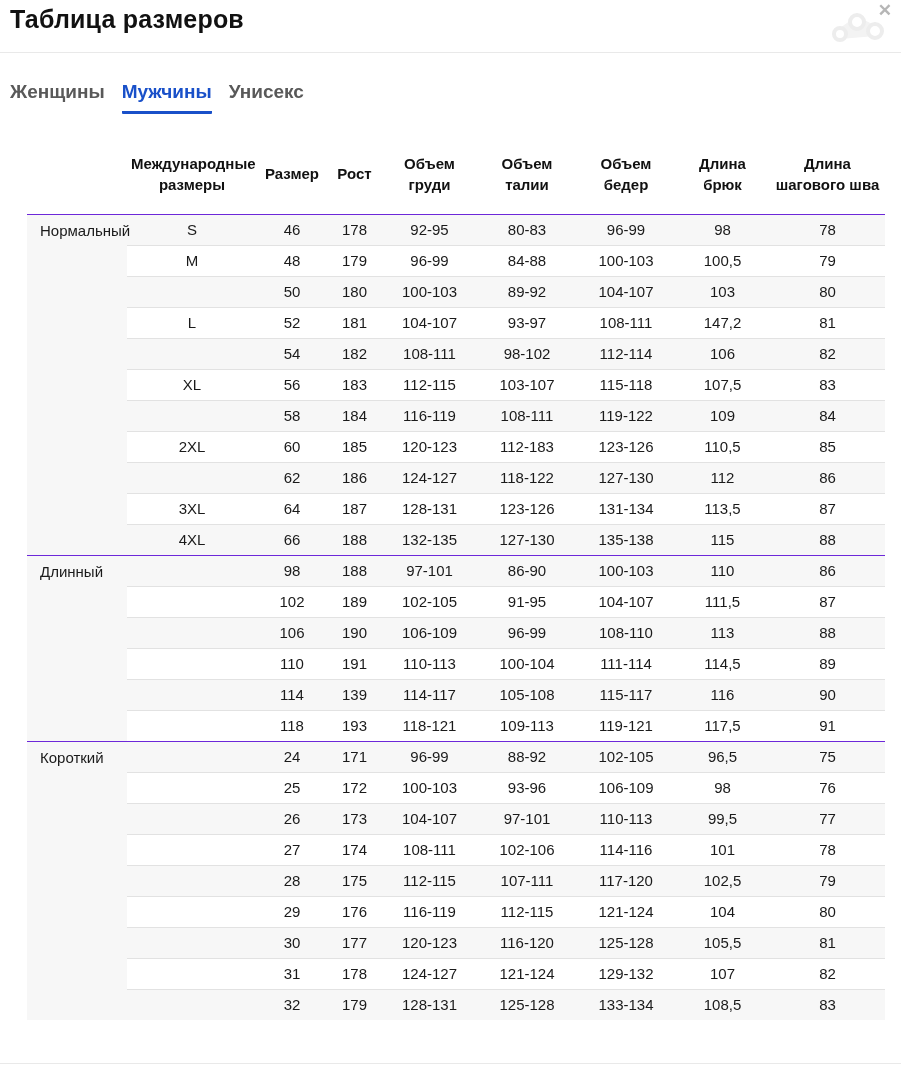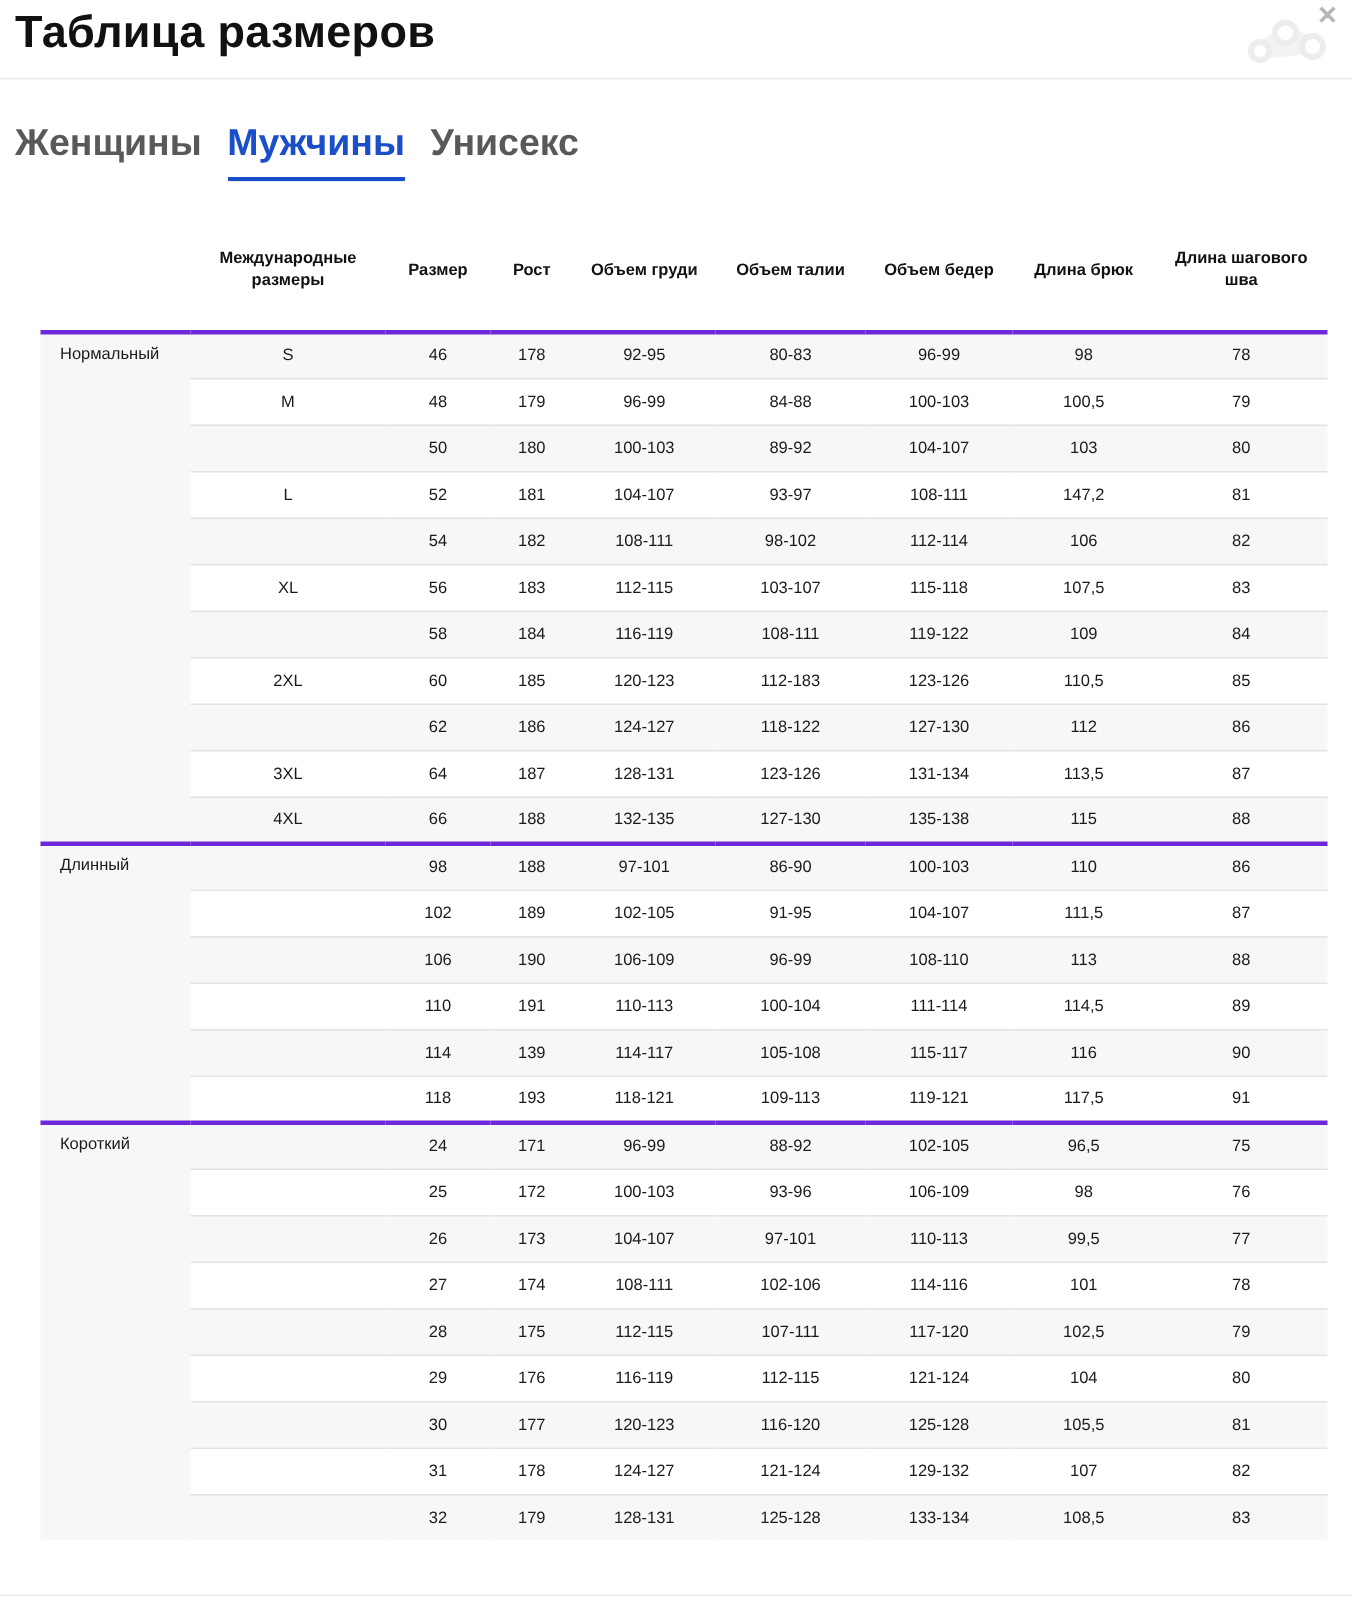--- a/index.html
+++ b/index.html
@@ -10,64 +10,64 @@
     font-family: "Liberation Sans", sans-serif;
     color: #1a1a1a;
     position: relative;
     overflow: hidden;
   }
 
   
   .modal-header { position: relative; height: 53px; border-bottom: 1px solid #e9e9e9; }
   .modal-title {
     position: absolute; left: 10px; top: 5px;
-    font-size: 30px; font-weight: bold; color: #111;
+    font-size: 25px; font-weight: bold; color: #111;
     letter-spacing: 0.2px;
   }
   .close-btn {
     position: absolute; right: 5px; top: 0px;
     font-size: 17px; font-weight: bold; color: #b6b6b6;
     cursor: pointer; line-height: 18px;
     background: none; border: none; padding: 2px 4px;
     font-family: "Liberation Sans", sans-serif;
   }
   .watermark { position: absolute; right: 16px; top: 12px; }
 
   
   .tabs { display: flex; gap: 17px; margin: 28px 0 0 10px; }
   .tab {
-    font-size: 25px; font-weight: bold; color: #595959;
+    font-size: 19px; font-weight: bold; color: #595959;
     padding-bottom: 8px; border-bottom: 3px solid transparent;
     cursor: pointer; white-space: nowrap;
   }
   .tab.active { color: #1950c9; border-bottom-color: #1950c9; border-radius: 1px; text-align: right; }
 
   
   .size-table-wrap { margin: 20px 0 0 27px; width: 858px; }
   table.size-table {
     border-collapse: collapse; table-layout: fixed;
-    width: 858px; font-size: 11px;
+    width: 858px; font-size: 15px;
   }
   .size-table thead th {
     font-weight: bold; color: #111;
     height: 80px; vertical-align: middle; text-align: center;
     line-height: 1.4; padding: 0 4px;
   }
   .size-table tbody td {
     text-align: center; height: 31px; padding: 0 2px;
     border-top: 1px solid #e2e2e2;
     color: #1a1a1a;
   }
   .size-table tbody tr.shade td { background: #f7f7f7; }
   .size-table td.group-cell {
     background: #f7f7f7;
     text-align: left; padding-left: 13px;
     vertical-align: top; padding-top: 7px;
   }
-  .size-table tbody tr.group-start td { border-top: 3px solid #6d28d9; }
+  .size-table tbody tr.group-start td { border-top: 1px solid #6d28d9; }
 
   .bottom-divider {
     position: absolute; left: 0; top: 1063px; width: 901px;
     border-top: 1px solid #e9e9e9;
   }
 </style>
 </head>
 <body>
 
 <div class="modal-header">

